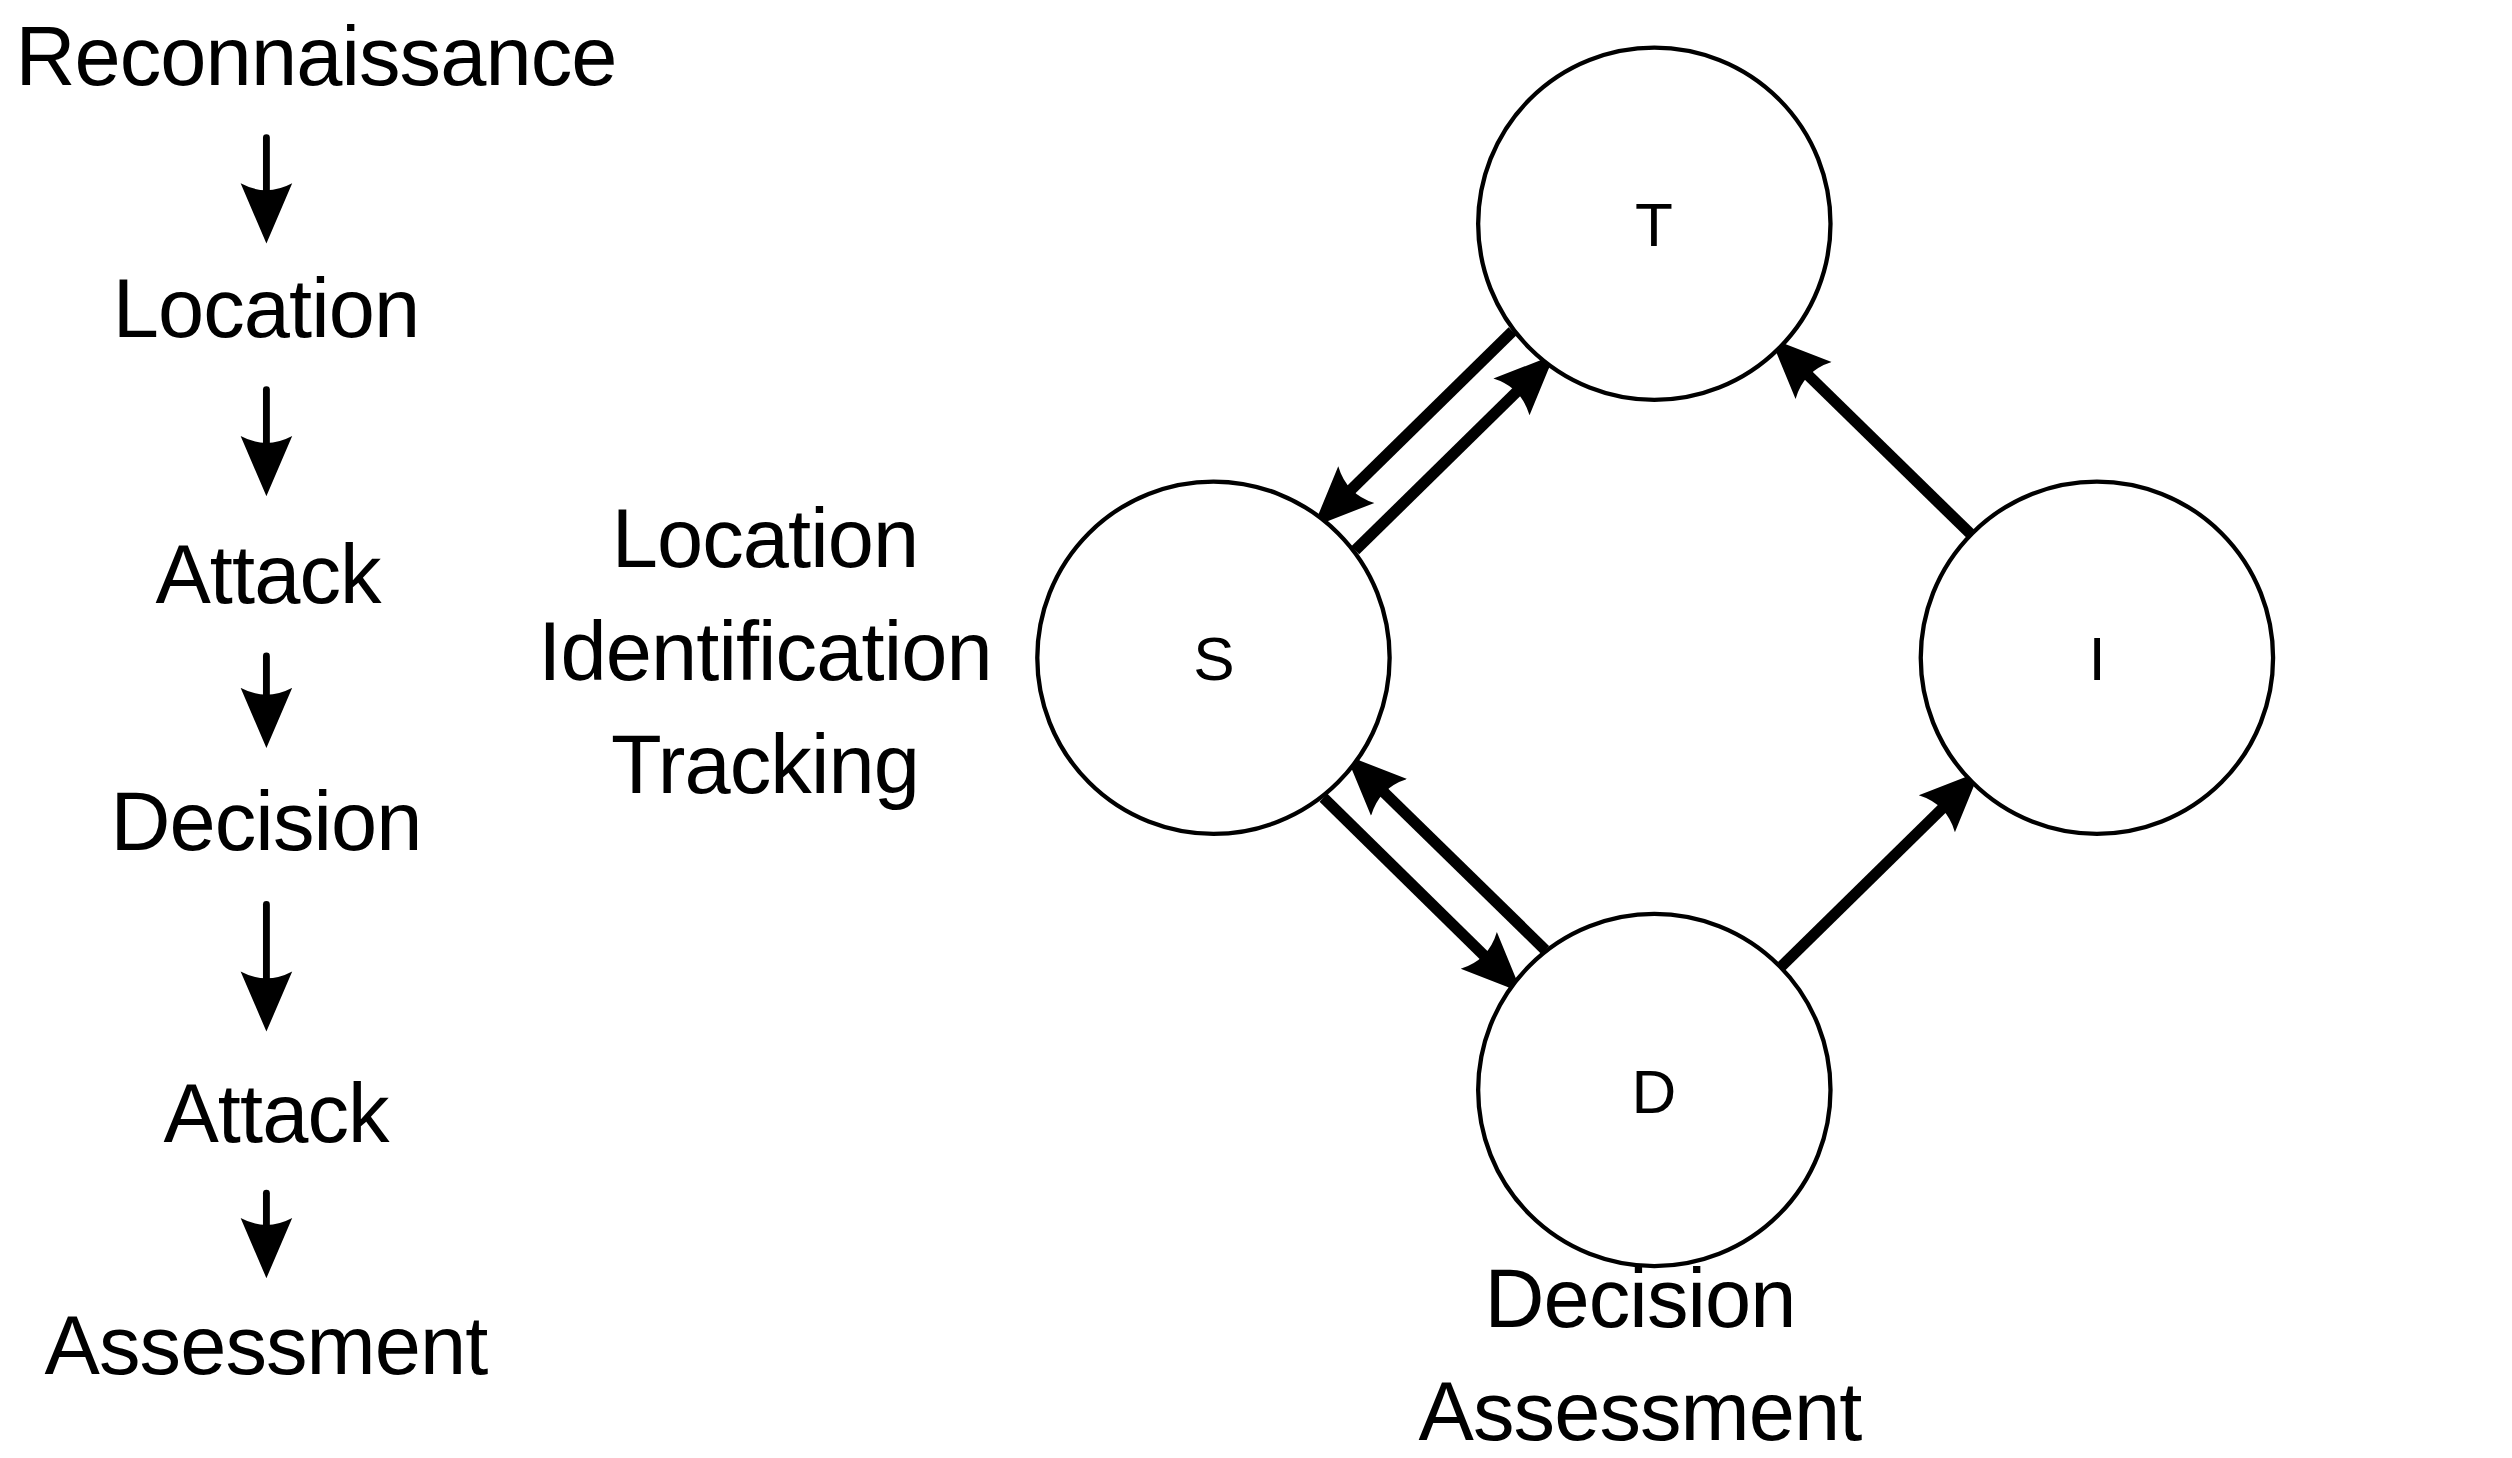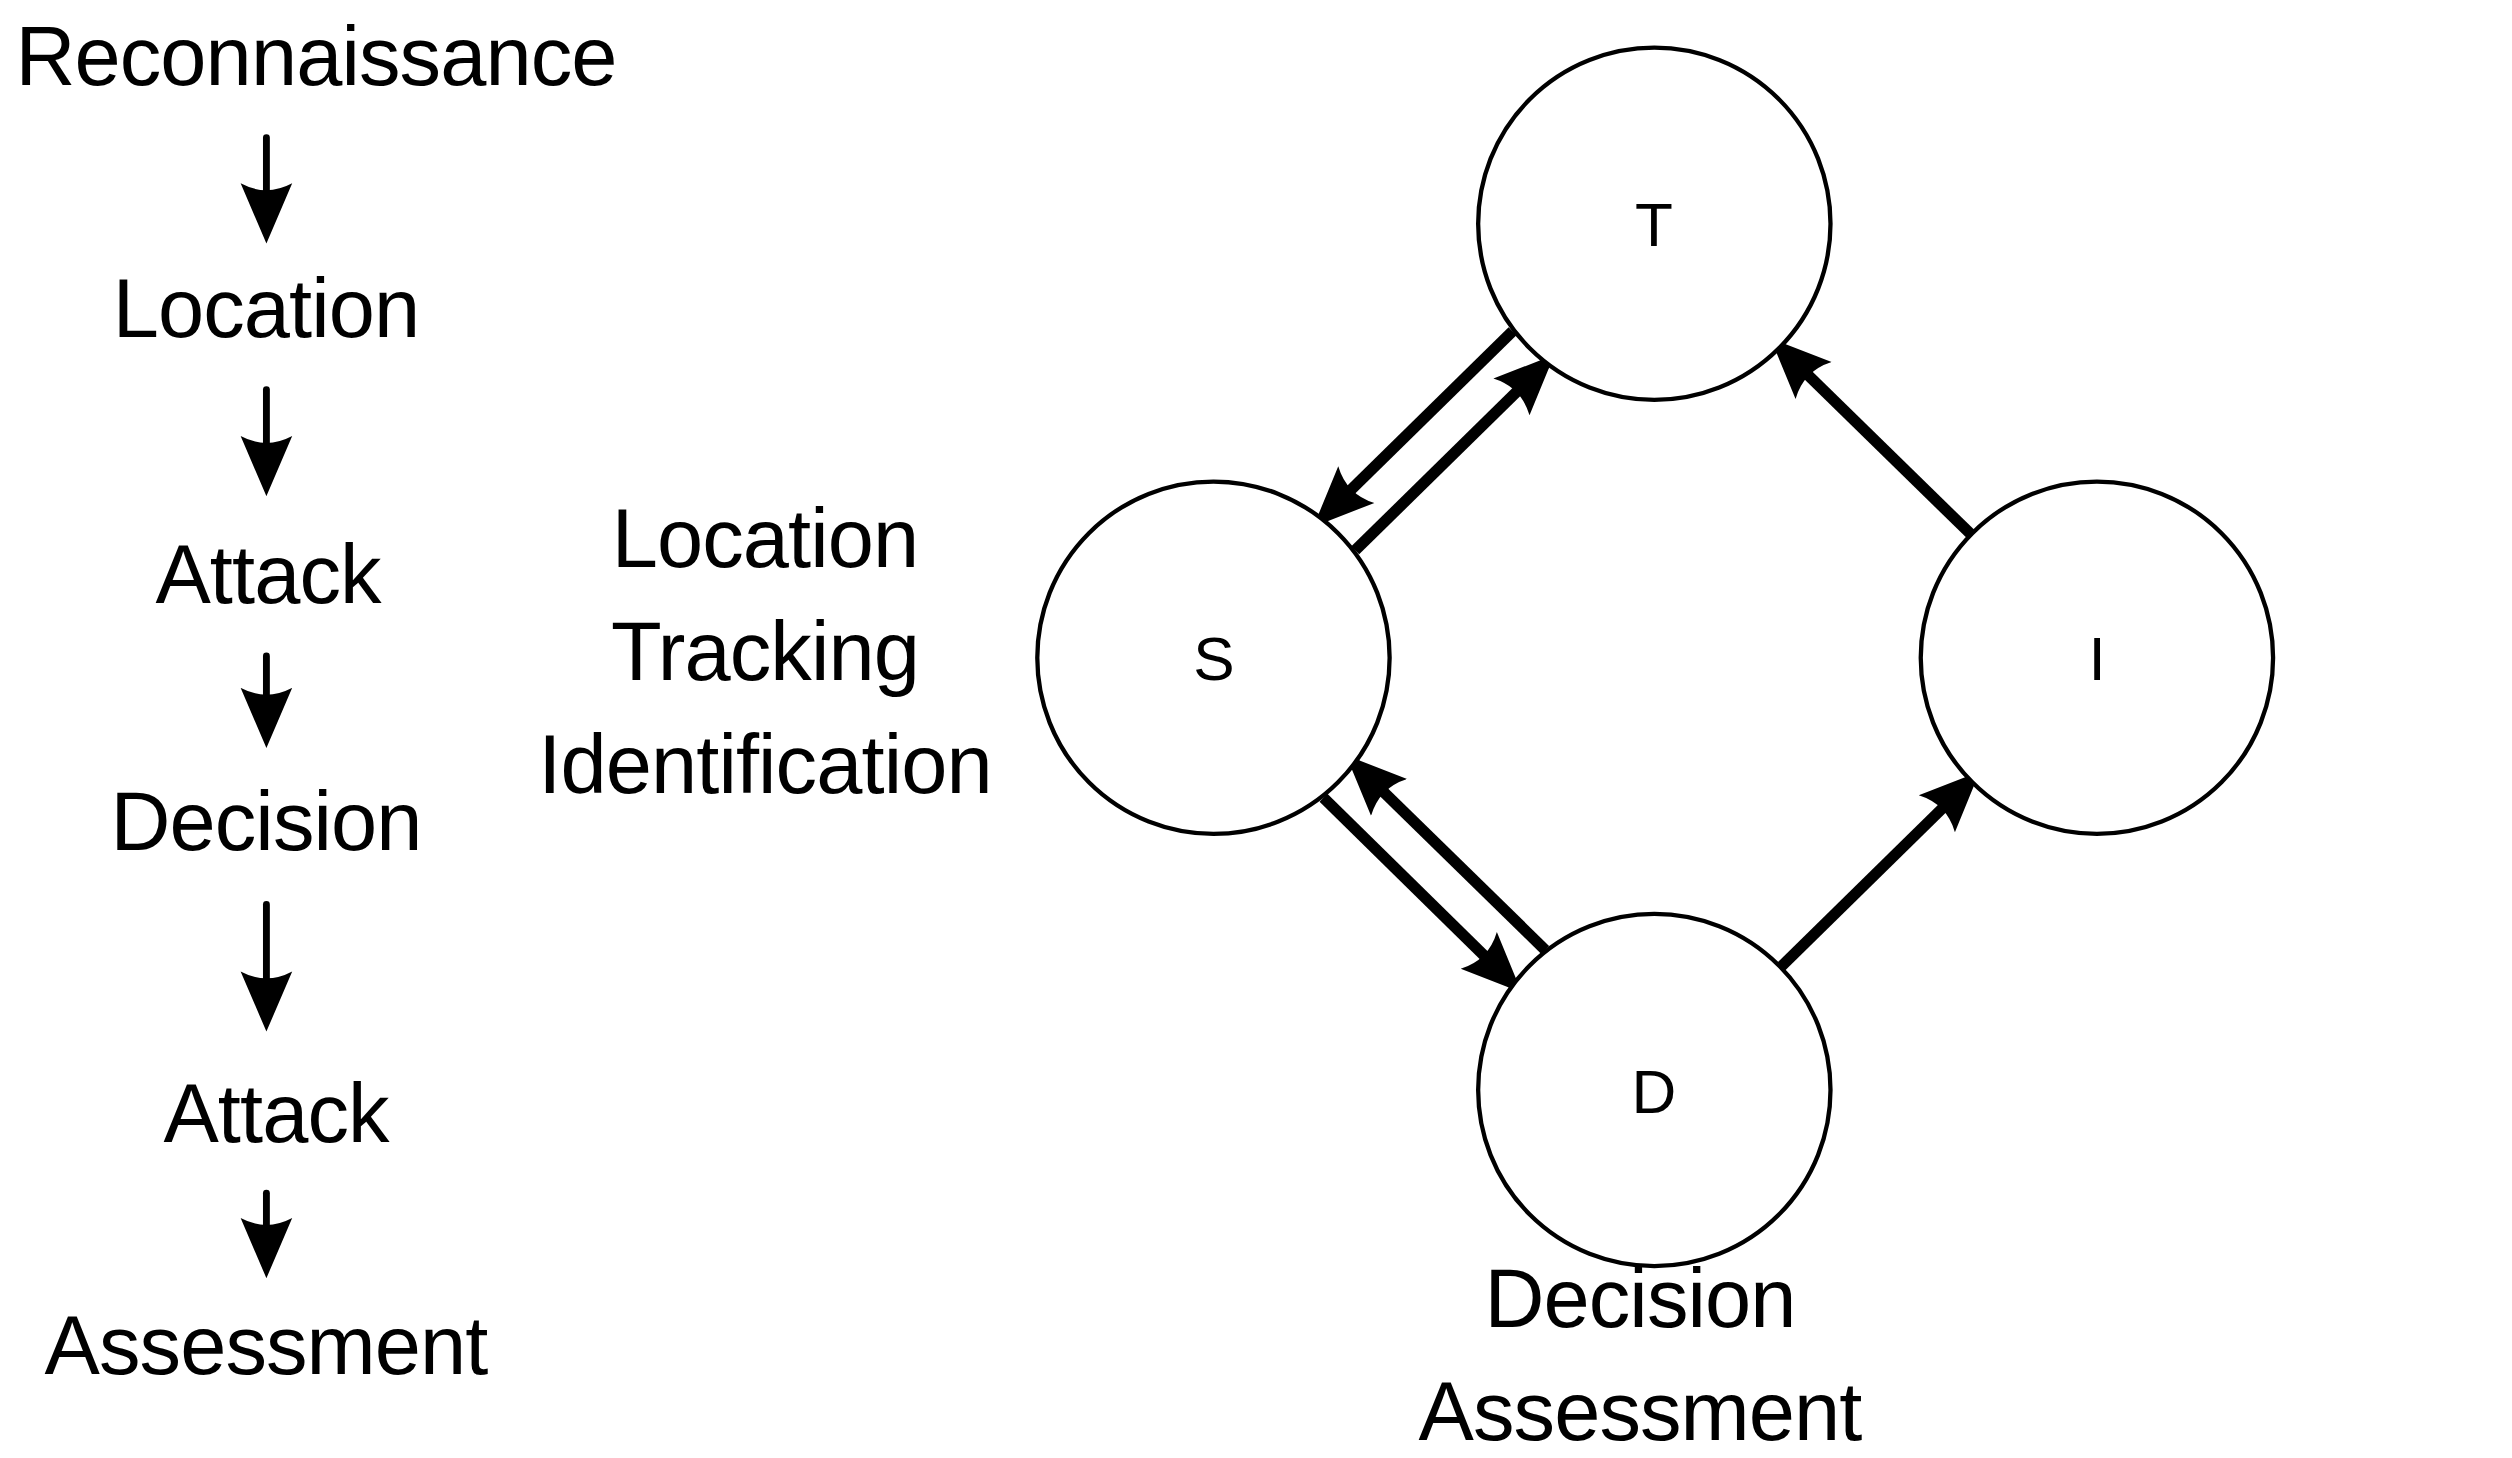--- a/index.html
+++ b/index.html
@@ -84,22 +84,22 @@
   <div class="label" style="left:276px; top:1113px;text-align:center;">Attack</div>
   <div class="label" style="left:266px; top:1345px;">Assessment</div>
 
   <div class="node-letter" style="left:1654px; top:225px;">T</div>
   <div class="node-letter" style="left:1214px; top:659px;">S</div>
   <div class="node-letter" style="left:2097px; top:659px;">I</div>
   <div class="node-letter" style="left:1654px; top:1092px;">D</div>
 
   <div class="annotation" style="left:765px; top:651px;">
     <div class="ann-line">Location</div>
+    <div class="ann-line">Identification</div>
     <div class="ann-line">Tracking</div>
-    <div class="ann-line">Identification</div>
   </div>
 
 
   <div class="annotation" style="left:1640px; top:1355px;">
     <div class="ann-line">Decision</div>
     <div class="ann-line">Assessment</div>
   </div>
 
 </div>
 

